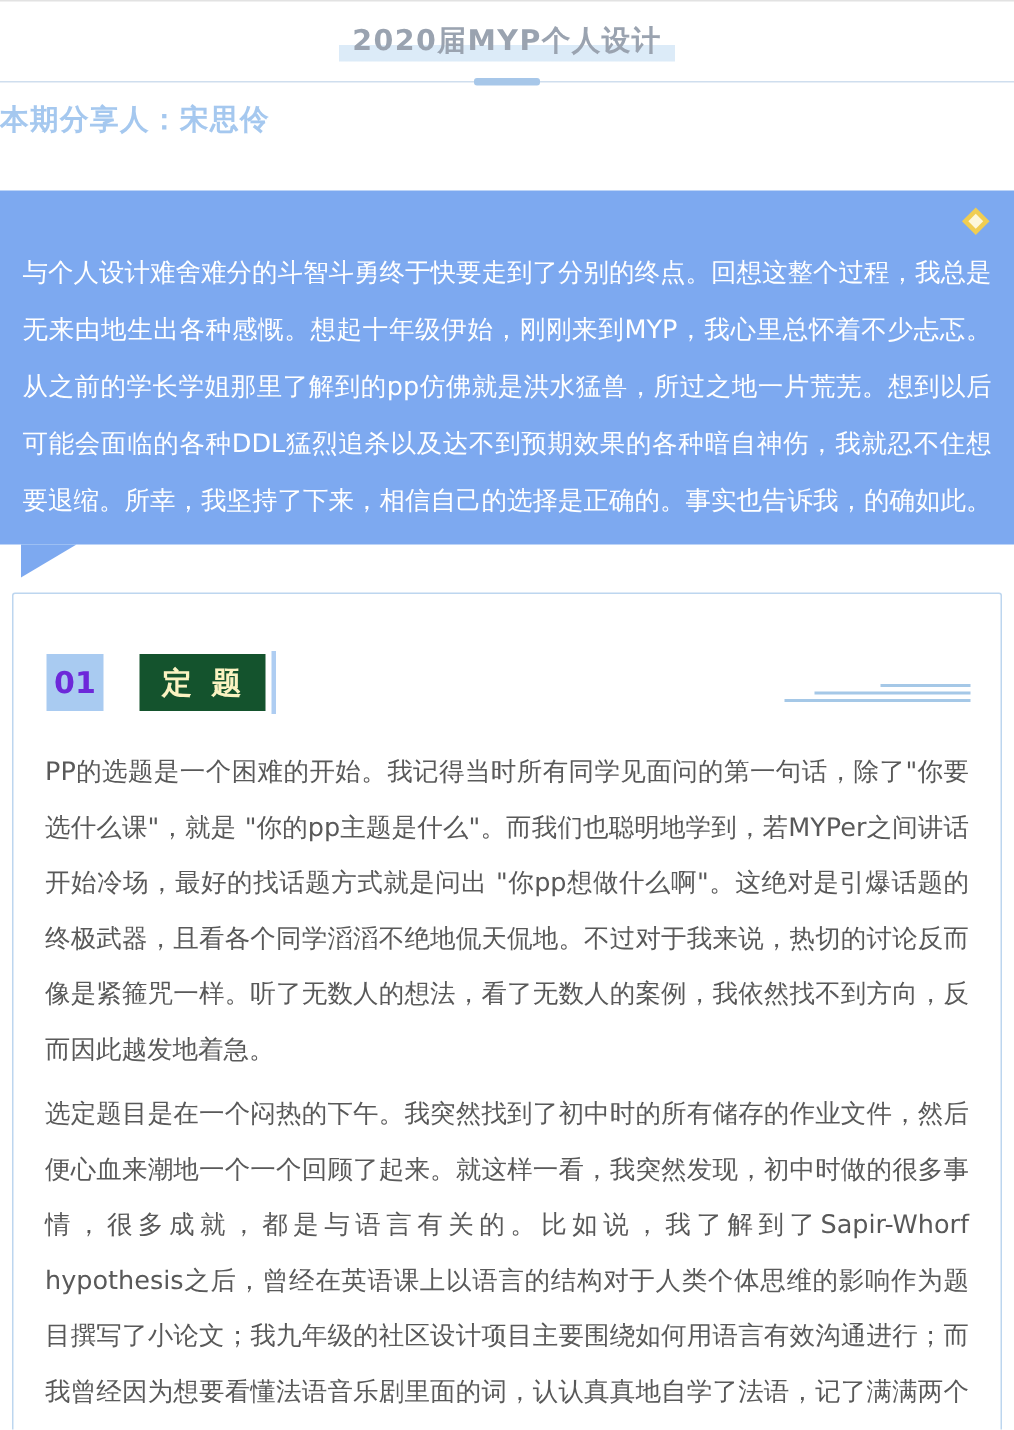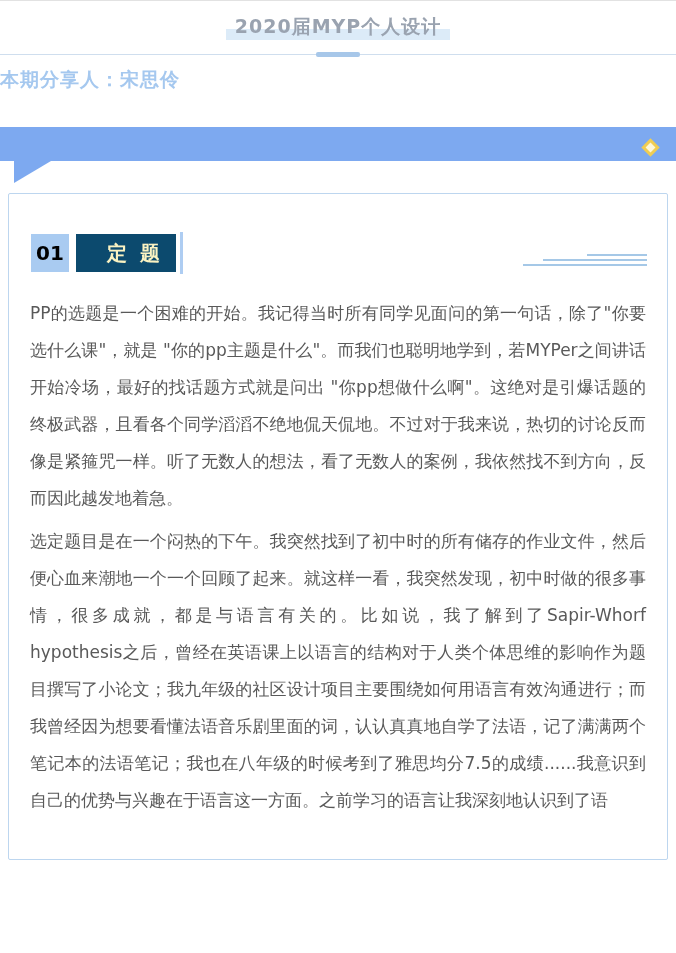--- a/index.html
+++ b/index.html
@@ -97,38 +97,38 @@
   }
   .sec-header {
     display: flex;
     align-items: center;
     margin-left: 2px;
   }
   .sec-num {
     width: 38px;
     height: 38px;
     background: #a9cbf1;
-    color: #000000;
+    color: #6d28d9;
     font-size: 20px;
     font-weight: bold;
     display: inline-flex;
     align-items: center;
     justify-content: center;
     flex: none;
   }
   .sec-title {
-    margin-left: 7px;
+    margin-left: 24px;
     height: 38px;
     line-height: 38px;
-    background: #0c4a6e;
+    background: #14532d;
     color: #fbf3c2;
     font-size: 20px;
     font-weight: bold;
     letter-spacing: 13px;
-    padding: 0 3px 0 31px;
+    padding: 0 3px 0 15px;
     flex: none;
   }
   .sec-bar {
     width: 3px;
     height: 42px;
     background: #aecdf2;
     margin-left: 4px;
     flex: none;
   }
   .deco-lines {
@@ -170,20 +170,21 @@
   <div class="divider">
     <span class="divider-center"></span>
   </div>
 
   <h2 class="subtitle">本期分享人：宋思伶</h2>
 
   <div class="bubble">
     <span class="diamond">
       <span class="diamond-inner"></span>
     </span>
+    <p class="bubble-text">与个人设计难舍难分的斗智斗勇终于快要走到了分别的终点。回想这整个过程，我总是无来由地生出各种感慨。想起十年级伊始，刚刚来到MYP，我心里总怀着不少忐忑。从之前的学长学姐那里了解到的pp仿佛就是洪水猛兽，所过之地一片荒芜。想到以后可能会面临的各种DDL猛烈追杀以及达不到预期效果的各种暗自神伤，我就忍不住想要退缩。所幸，我坚持了下来，相信自己的选择是正确的。事实也告诉我，的确如此。</p>
   </div>
   <div class="bubble-tail"></div>
 
   <div class="content-box">
 
     <div class="sec-header">
       <span class="sec-num">01</span>
       <span class="sec-title">定题</span>
       <span class="sec-bar"></span>
       <span class="deco-lines">

